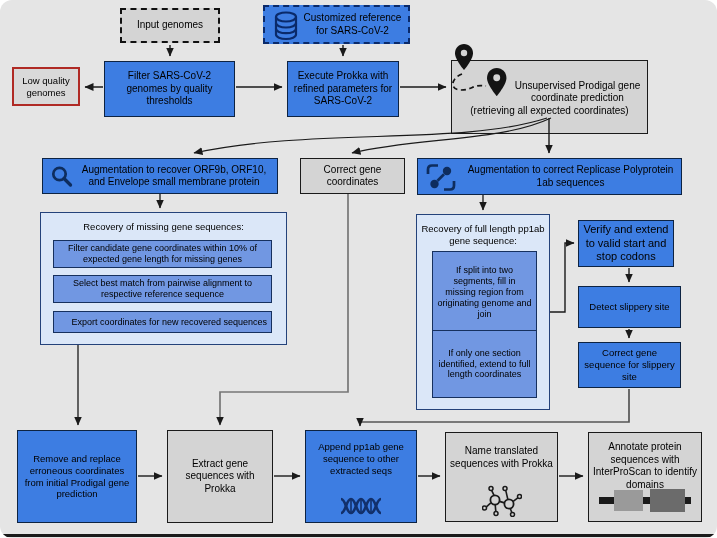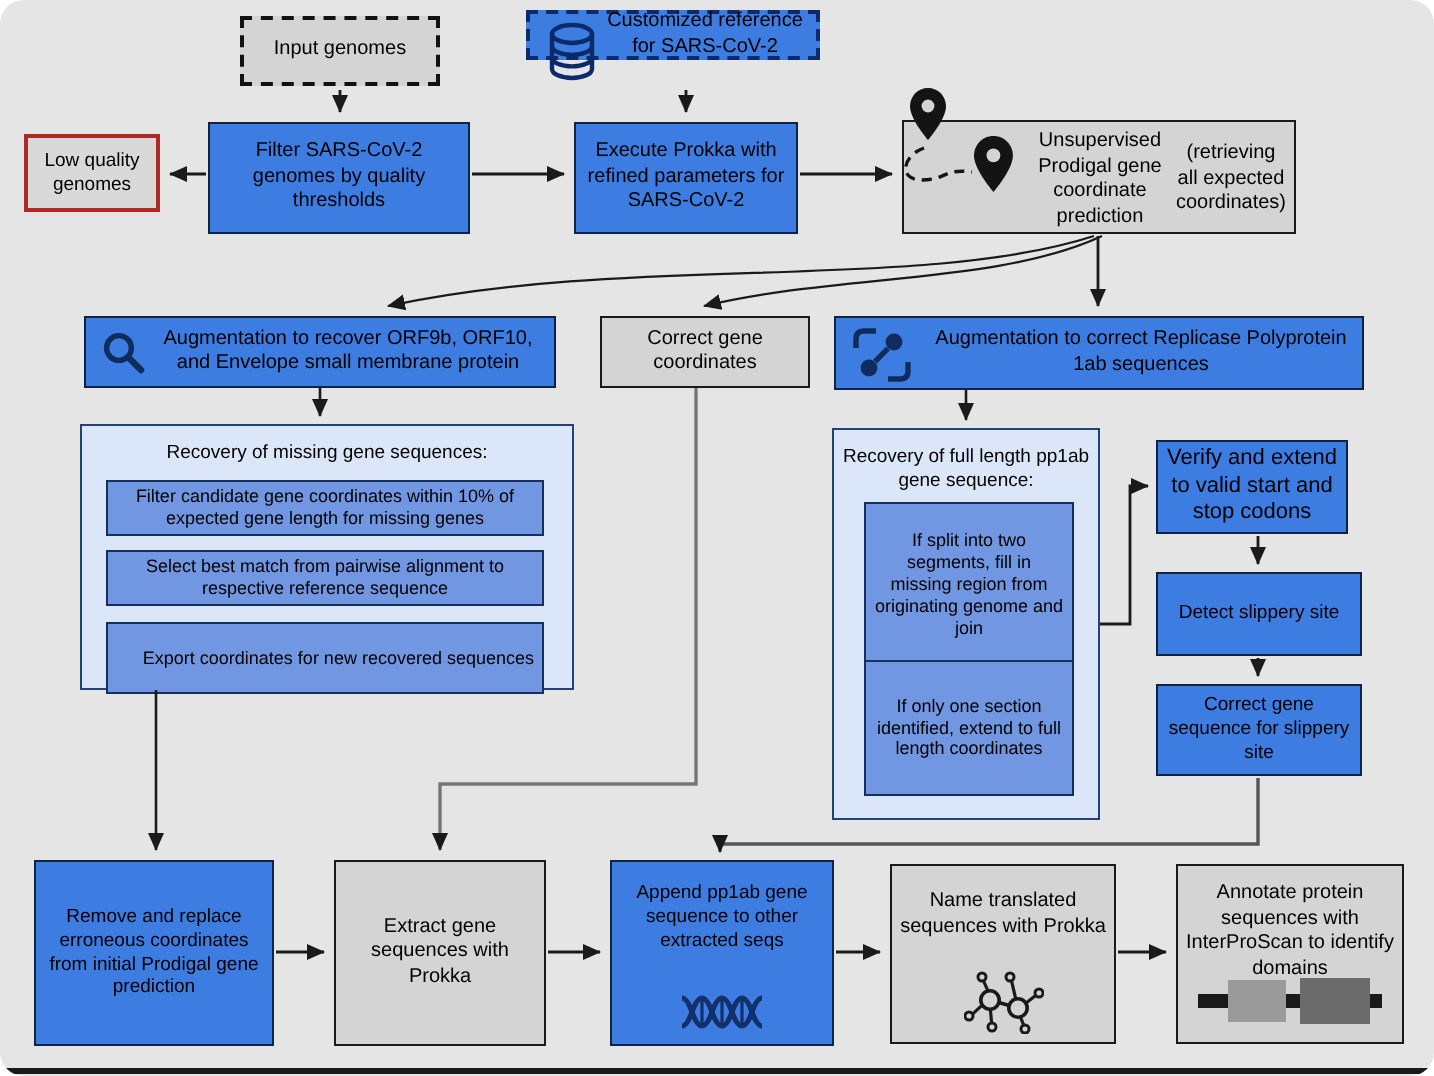--- a/index.html
+++ b/index.html
@@ -29,21 +29,21 @@
 </style>
 </head>
 <body>
 
 <div id="canvas">
 
   <div class="box dashed-gray" style="left:120px;top:8px;width:100px;height:35px;">
     <span>Input genomes</span>
   </div>
 
-  <div class="box dashed-blue" style="left:263px;top:5px;width:147px;height:25px;padding-left:36px;">
+  <div class="box dashed-blue" style="left:263px;top:5px;width:147px;height:39px;padding-left:36px;">
     <svg class="icon-abs" style="left:8px;top:4px;" width="26" height="31" viewBox="0 0 26 31">
       <ellipse cx="13" cy="6" rx="10" ry="4.5" fill="none" stroke="#0a2a6a" stroke-width="2.2"></ellipse>
       <path d="M3,6 V23.5 A10,4.5 0 0 0 23,23.5 V6" fill="none" stroke="#0a2a6a" stroke-width="2.2"></path>
       <path d="M3,12 A10,4.5 0 0 0 23,12" fill="none" stroke="#0a2a6a" stroke-width="2.2"></path>
       <path d="M3,17.7 A10,4.5 0 0 0 23,17.7" fill="none" stroke="#0a2a6a" stroke-width="2.2"></path>
     </svg>
     <span>Customized reference for SARS-CoV-2</span>
   </div>
 
   <div class="box red-border" style="left:12px;top:67px;width:68px;height:39px;font-size:9.5px;">
@@ -51,21 +51,21 @@
   </div>
 
   <div class="box blue" style="left:104px;top:61px;width:131px;height:56px;">
     <span>Filter SARS-CoV-2 genomes by quality thresholds</span>
   </div>
 
   <div class="box blue" style="left:287px;top:61px;width:112px;height:56px;">
     <span>Execute Prokka with refined parameters for SARS-CoV-2</span>
   </div>
 
-  <div class="box gray" style="left:451px;top:60px;width:197px;height:57px;flex-direction:row;padding-top:5px;">
+  <div class="box gray" style="left:451px;top:60px;width:197px;height:74px;flex-direction:column;padding-top:5px;">
     <div style="padding-left:56px;">Unsupervised Prodigal gene coordinate prediction</div>
     <div>(retrieving all expected coordinates)</div>
   </div>
 
   <div class="box blue" style="left:42px;top:158px;width:236px;height:36px;padding-left:32px;">
     <svg class="icon-abs" style="left:7px;top:6px;" width="24" height="24" viewBox="0 0 24 24">
       <circle cx="9.5" cy="9" r="6.2" fill="none" stroke="#0e2d5e" stroke-width="2.7"></circle>
       <line x1="14" y1="13.5" x2="20.5" y2="20" stroke="#0e2d5e" stroke-width="3.3" stroke-linecap="round"></line>
     </svg>
     <span>Augmentation to recover ORF9b, ORF10, and Envelope small membrane protein</span>
@@ -88,21 +88,21 @@
 
   <div class="box container-lb" style="left:40px;top:212px;width:247px;height:133px;">
     <div class="ctitle">Recovery of missing gene sequences:</div>
   </div>
   <div class="substep" style="left:53px;top:240px;width:219px;height:28px;">
     <span>Filter candidate gene coordinates within 10% of expected gene length for missing genes</span>
   </div>
   <div class="substep" style="left:53px;top:275px;width:219px;height:28px;">
     <span>Select best match from pairwise alignment to respective reference sequence</span>
   </div>
-  <div class="substep" style="left:53px;top:311px;width:219px;height:36px;">
+  <div class="substep" style="left:53px;top:311px;width:219px;height:22px;">
     <span>Export coordinates for new recovered sequences</span>
   </div>
 
   <div class="box container-lb" style="left:416px;top:214px;width:134px;height:196px;">
     <div class="ctitle">Recovery of full length pp1ab gene sequence:</div>
   </div>
   <div class="substep" style="left:432px;top:251px;width:105px;height:83px;">
     <span>If split into two segments, fill in missing region from originating genome and join</span>
   </div>
   <div class="substep" style="left:432px;top:330px;width:105px;height:68px;">

